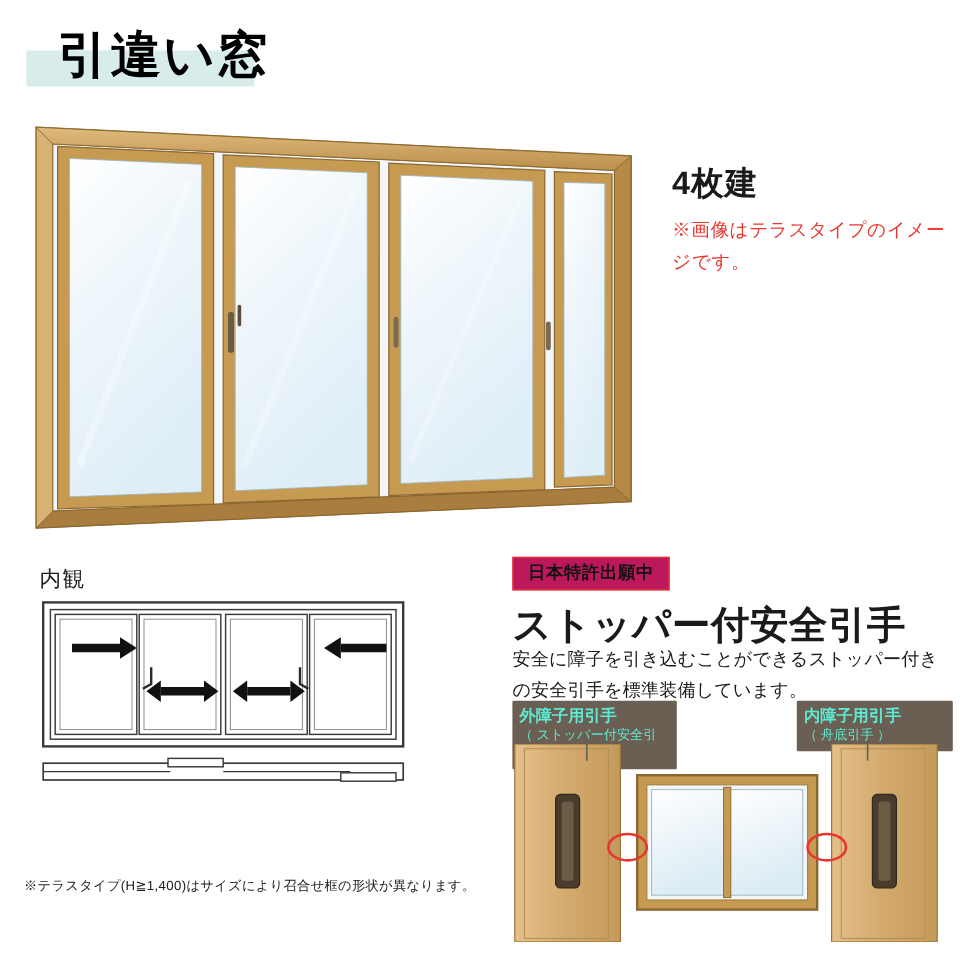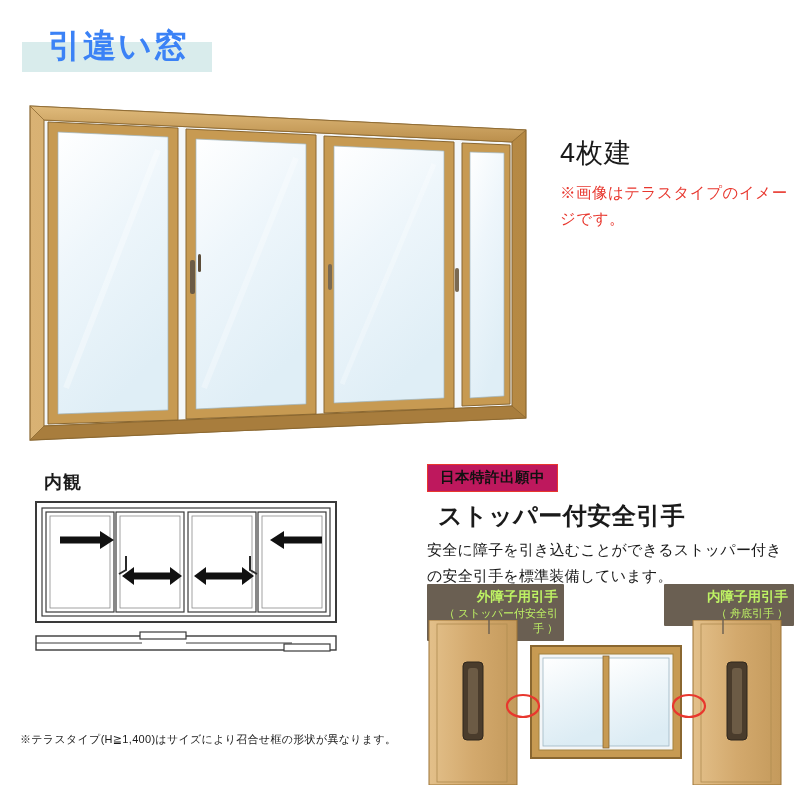--- a/index.html
+++ b/index.html
@@ -28,65 +28,65 @@
   .title-band {
     position: absolute;
     left: 0;
     top: 22px;
     width: 190px;
     height: 30px;
     background: #d9ecec;
   }
   .title-text {
     position: relative;
-    font-size: 33px;
+    font-size: 42px;
     font-weight: bold;
     letter-spacing: 2px;
-    color: #3b82f6;
+    color: #000000;
     padding-left: 26px;
     padding-right: 8px;
     line-height: 52px;
   }
 
   
   .main-window {
     position: absolute;
     left: 18px;
     top: 88px;
     width: 520px;
     height: 360px;
   }
 
   .label-4mai {
     position: absolute;
     left: 560px;
     top: 135px;
     font-size: 27px;
-    font-weight: normal;
+    font-weight: bold;
     letter-spacing: 1px;
   }
   .note-red {
     position: absolute;
     left: 560px;
     top: 180px;
     width: 232px;
     font-size: 15.5px;
     font-weight: normal;
     color: #e8372e;
     line-height: 1.65;
     letter-spacing: 0.5px;
   }
 
   
   .naikan-title {
     position: absolute;
-    left: 44px;
+    left: 33px;
     top: 470px;
     font-size: 18px;
-    font-weight: bold;
+    font-weight: normal;
     letter-spacing: 1px;
   }
   .naikan-draw {
     position: absolute;
     left: 22px;
     top: 494px;
     width: 380px;
     height: 180px;
   }
 
@@ -98,42 +98,42 @@
     border: 1.6px solid #e8372e;
     padding: 3px 12px 4px 12px;
     font-size: 14.5px;
     font-weight: bold;
     color: #111;
     letter-spacing: 0.5px;
     background: #be185d;
   }
   .stopper-title {
     position: absolute;
-    left: 438px;
+    left: 427px;
     top: 500px;
-    font-size: 24px;
+    font-size: 32px;
     font-weight: bold;
     letter-spacing: 0.5px;
   }
   .stopper-desc {
     position: absolute;
     left: 427px;
     top: 537px;
     width: 360px;
     font-size: 15px;
     line-height: 1.75;
     letter-spacing: 0.2px;
   }
 
   
   .dark-label {
     position: absolute;
     background: #6a5f52;
-    color: #bef264;
-    text-align: right;
+    color: #5eead4;
+    text-align: left;
     padding: 4px 6px 5px 6px;
     line-height: 1.35;
     border-radius: 1px;
   }
   .dark-label .l1 {
     font-size: 13.5px;
     font-weight: bold;
     display: block;
   }
   .dark-label .l2 {

